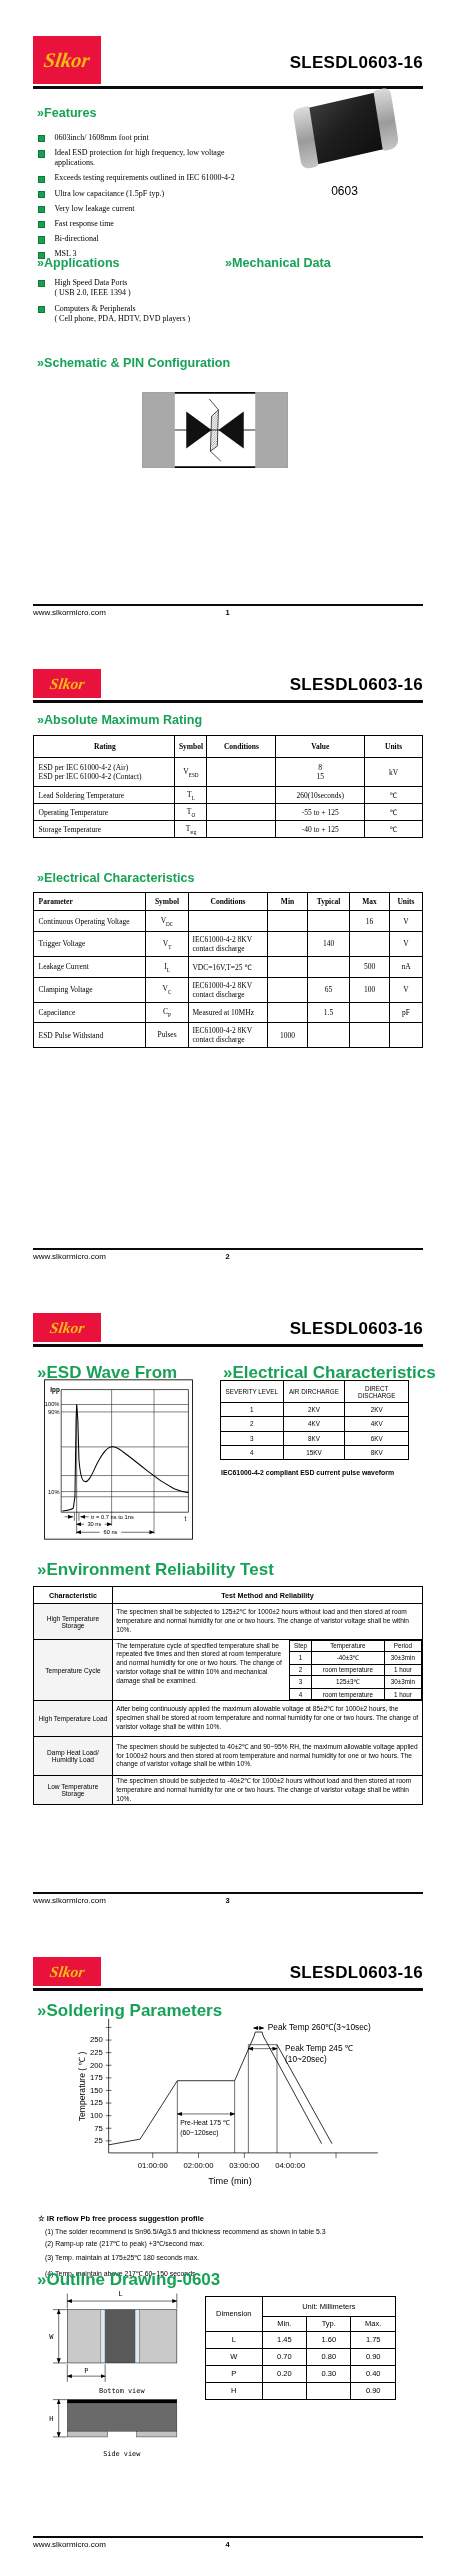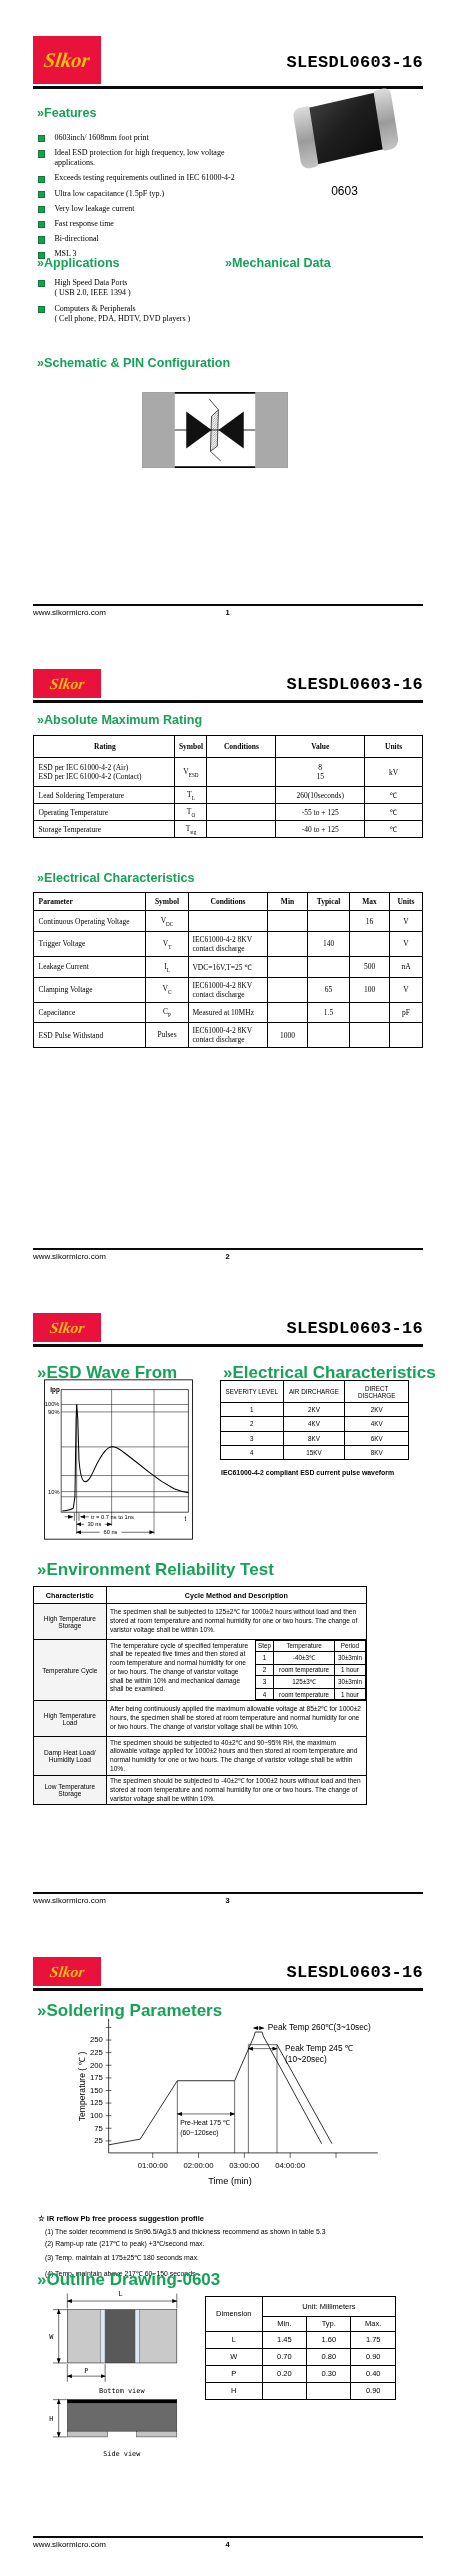--- a/index.html
+++ b/index.html
@@ -6,21 +6,21 @@
   #doc{position:relative;width:455px;height:2576px;background:#ffffff;font-family:"Liberation Serif",serif;color:#000;overflow:hidden;}
   .page{position:absolute;left:0;width:455px;height:644px;background:#fff;}
   .abs{position:absolute;}
   
   .logo{position:absolute;left:33px;background:#e8123d;display:flex;align-items:center;justify-content:center;}
   .logo-lg{top:36px;width:68px;height:48px;}
   .logo-sm{top:25px;width:68px;height:29px;}
   .logo span{color:#f6ba12;font-family:"Liberation Serif",serif;font-style:italic;font-weight:bold;transform:skewX(-8deg);}
   .logo-lg span{font-size:20.6px;}
   .logo-sm span{font-size:15.5px;}
-  .ptitle{position:absolute;left:218px;width:205px;text-align:right;font-family:Liberation Mono, monospace;font-weight:bold;font-size:17px;letter-spacing:0.3px;}
+  .ptitle{position:absolute;left:218px;width:205px;text-align:right;font-family:Liberation Sans, sans-serif;font-weight:bold;font-size:17px;letter-spacing:0.3px;}
   .hrule{position:absolute;left:33px;width:390px;background:#0a0a0a;}
   
   .h{position:absolute;color:#17a257;font-family:"Liberation Sans",sans-serif;font-weight:bold;text-align:center;}
   .h22{font-size:12.6px;}
   .h20{font-size:17px;}
   
   .blist{position:absolute;}
   .bitem{display:flex;margin-bottom:5.2px;font-size:8px;line-height:1.25;}
   .sq{flex:0 0 5.2px;width:5.2px;height:5.2px;background:#1c9e4e;border:0.6px solid #0e7a38;margin-right:9.2px;margin-top:2.3px;}
   .b2{font-size:8px;line-height:1.3;}
@@ -379,29 +379,29 @@
       <tr style="height:14.3px;">
             <td class="cen">4</td>
             <td class="cen">15KV</td>
             <td class="cen">8KV</td>
           </tr>
     </tbody>
       </table>
     <div class="abs sans" style="left:221px;top:181px;font-size:6.9px;font-weight:bold;">IEC61000-4-2 compliant ESD current pulse waveform</div>
 
     <div class="h h20" style="left:37px;top:272px;">»Environment Reliability Test</div>
-    <table class="dtab sans env" style="left:33px;top:298px;width:334px;font-size:6.6px;">
+    <table class="dtab sans env" style="left:33px;top:298px;width:390px;font-size:6.6px;">
       <colgroup>
           <col style="width:79px">
           <col style="width:311px">
         </colgroup>
       <tbody>
           <tr style="height:17px;">
         <th class="cen" style="font-size:7.2px;">Characteristic</th>
-        <th class="cen" style="font-size:7.2px;">Cycle Method and Description</th>
+        <th class="cen" style="font-size:7.2px;">Test Method and Reliability</th>
       </tr>
       <tr style="height:36px;">
         <td class="envlab">High Temperature Storage</td>
         <td class="envdesc">The specimen shall be subjected to 125±2℃  for 1000±2 hours without load and then stored at room temperature and normal humidity for one or two hours. The change of varistor voltage shall be within 10%.</td>
       </tr>
       <tr style="height:60px;">
         <td class="envlab">Temperature Cycle</td>
         <td style="padding:0;">
           <div class="cycwrap">
             <div class="cyctext">The temperature cycle of specified temperature shall be repeated five times and then stored at room temperature and normal humidity for one or two hours. The change of varistor voltage shall be within 10% and mechanical damage shall be examined.</div>

